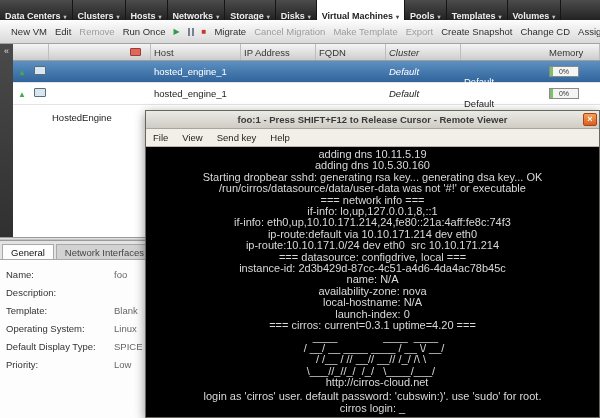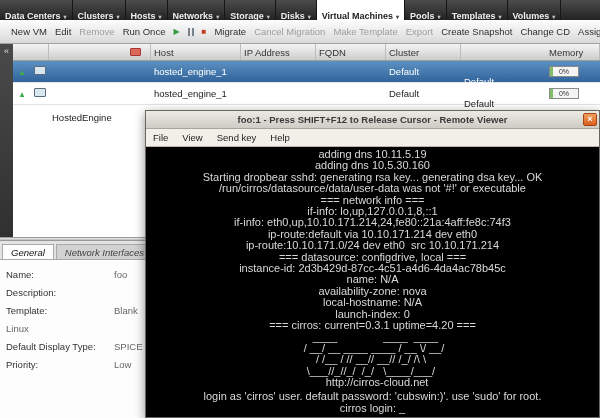--- a/index.html
+++ b/index.html
@@ -45,21 +45,21 @@
   .trow.selected { background:linear-gradient(#5d91c2,#30649b); color:#fff; }
   .td { padding:0 3px; overflow:hidden; white-space:nowrap; }
   .c-iconcols { width:36px; }
   .c-status { width:18px; text-align:center; }
   .c-type { width:18px; }
   .c-name { width:78px;margin-top:47px; }
   .c-alert { width:24px; }
   .c-host { width:90px; }
   .c-ip { width:75px; }
   .c-fqdn { width:70px; }
-  .c-cluster { width:75px; }
+  .c-cluster { width:75px;font-style:italic; }
   .c-dc { width:85px;margin-top:19px; }
   .c-mem { width:54px; }
   .uparrow { color:#3fae4a; font-size:8px; }
   .monitor { width:12px; height:9px; border:1px solid #5a6b7a; background:#d7e6ef;
              display:inline-block; border-radius:1px; }
   .hmon { width:11px; height:8px; border:1px solid #a33; background:#d96a5a;
           display:inline-block; border-radius:1px; }
   .membar { position:relative; display:inline-block; width:30px; height:11px;
             border:1px solid #8a8a8a; background:#f4f4f4; font-size:7px; color:#333;
             text-align:center; line-height:9px; vertical-align:middle; }
@@ -67,21 +67,21 @@
   .membar .pct { position:relative; }
 
   
   .splitter { position:absolute; top:237px; left:0; right:0; height:4px;
               background:linear-gradient(#eee,#b9b9b9); border-top:1px solid #9a9a9a;
               border-bottom:1px solid #9a9a9a; cursor:row-resize; }
   .details { position:absolute; top:241px; left:0; right:0; bottom:0; background:#fdfdfd; }
   .dtabs { display:flex; height:19px; background:#e3e3e3; border-bottom:1px solid #a9a9a9;
            align-items:flex-end; padding-left:2px; gap:2px; font-size:9.5px; }
   .dtab { padding:2px 8px 1px; border:1px solid #a9a9a9; border-bottom:none;
-          background:#d2d2d2; color:#444; cursor:pointer; white-space:nowrap;font-style:italic; }
+          background:#d2d2d2; color:#444; cursor:pointer; white-space:nowrap; }
   .dtab.active { background:#fdfdfd; color:#111; }
   .dfields { padding:9px 0 0 6px; font-size:9.5px; }
   .dfrow { display:flex; margin-bottom:7px; }
   .dlabel { width:108px; color:#333; }
   .dvalue { color:#666; }
 
   
   .viewer { position:absolute; left:145px; top:110px; width:455px; height:308px;
             border:1px solid #69655f; background:#000; box-shadow:0 3px 10px rgba(0,0,0,.45);
             display:flex; flex-direction:column; }
@@ -260,20 +260,21 @@
       </div>
       <div class="dfrow">
         <span class="dlabel">Description:</span>
         <span class="dvalue"></span>
       </div>
       <div class="dfrow">
         <span class="dlabel">Template:</span>
         <span class="dvalue">Blank</span>
       </div>
       <div class="dfrow">
+        <span class="dlabel">Operating System:</span>
         <span class="dvalue">Linux</span>
       </div>
       <div class="dfrow">
         <span class="dlabel">Default Display Type:</span>
         <span class="dvalue">SPICE</span>
       </div>
       <div class="dfrow">
         <span class="dlabel">Priority:</span>
         <span class="dvalue">Low</span>
       </div>

